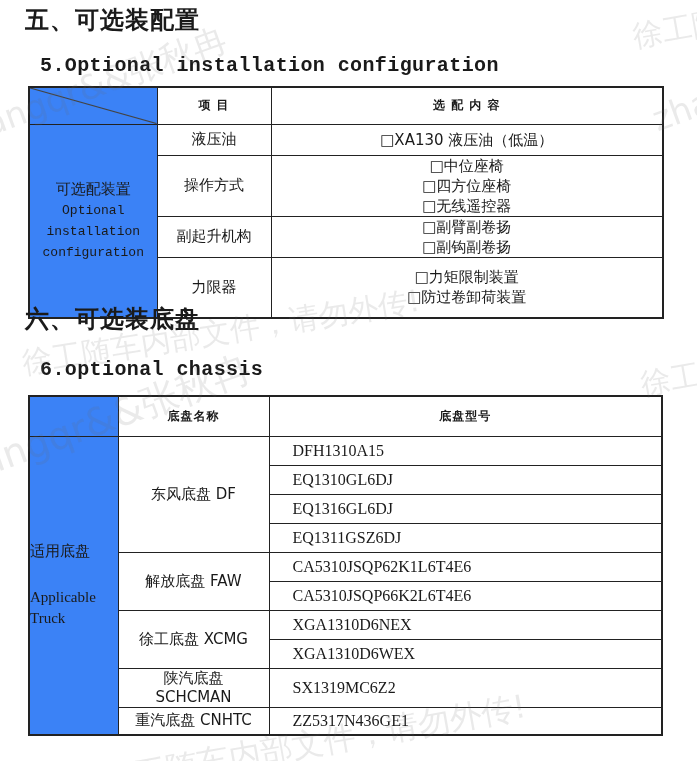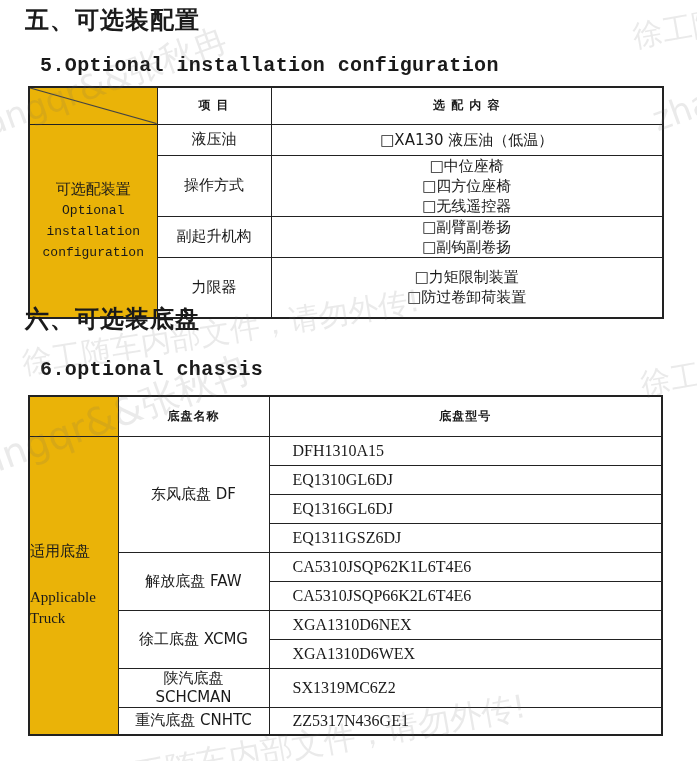--- a/index.html
+++ b/index.html
@@ -18,21 +18,21 @@
   #h5-zh { top:8px; }
   #h5-en { top:54px; }
   #h6-zh { top:307px; }
   #h6-en { top:358px; }
 
   
   table { border-collapse:collapse; table-layout:fixed; position:absolute;
           border:2px solid #222; }
   td { border:1px solid #222; vertical-align:middle; text-align:center;
        font-size:15px; padding:0; overflow:hidden; }
-  .gray { background:#eab308; }
+  .gray { background:#3b82f6; }
   .hdr  { font-weight:bold; font-size:12px; letter-spacing:1px; }
 
   #config-table { left:28px; top:86px; width:634px; }
   #config-table col:nth-child(1){ width:128px; }
   #config-table col:nth-child(2){ width:114px; }
   #config-table col:nth-child(3){ width:392px; }
   .ct-r0 { height:37px; } .ct-r1 { height:31px; } .ct-r2 { height:59px; }
   .ct-r3 { height:40px;margin-top:40px; } .ct-r4 { height:61px; }
 
   .diag-cell { position:relative; }

